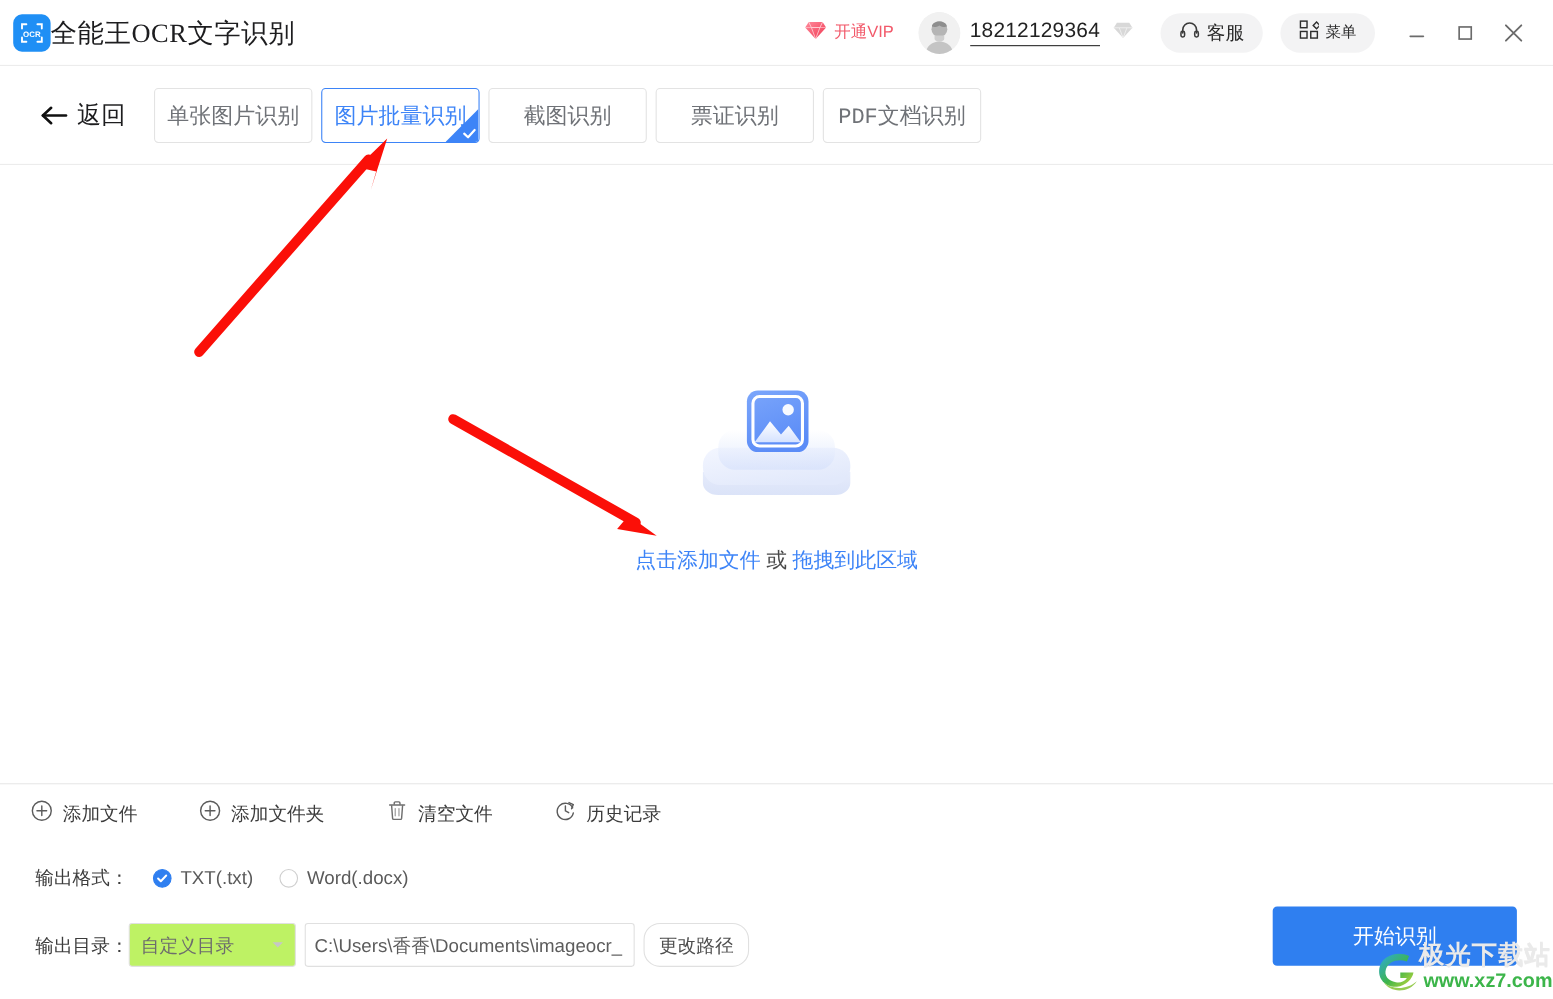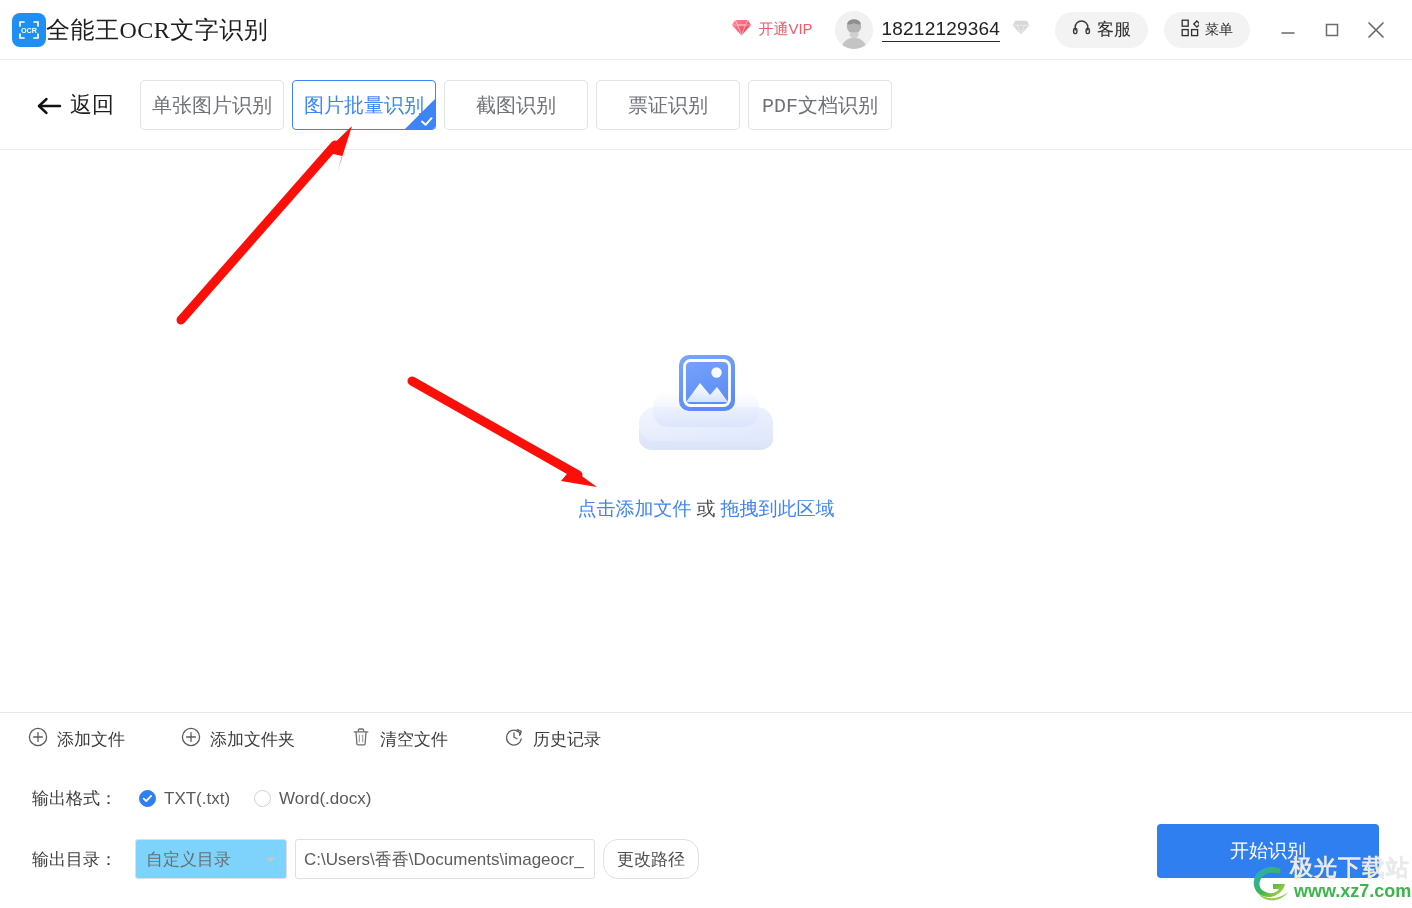--- a/index.html
+++ b/index.html
@@ -265,22 +265,21 @@
   .dir-row {
     position: absolute;
     left: 32px; top: 126px;
     display: flex;
     align-items: center;
   }
   .select-box {
     width: 152px; height: 40px;
     border: 1px solid #e0e0e0;
     border-radius: 3px;
-    background: #7dd3fc;
-    margin-left: 18px;
+    background: #bef264;
     display: flex;
     align-items: center;
     padding: 0 10px;
     box-sizing: border-box;
     cursor: pointer;
   }
   .select-value {
     font-size: 17px;
     color: #6d6d6d;
     flex: 1;

